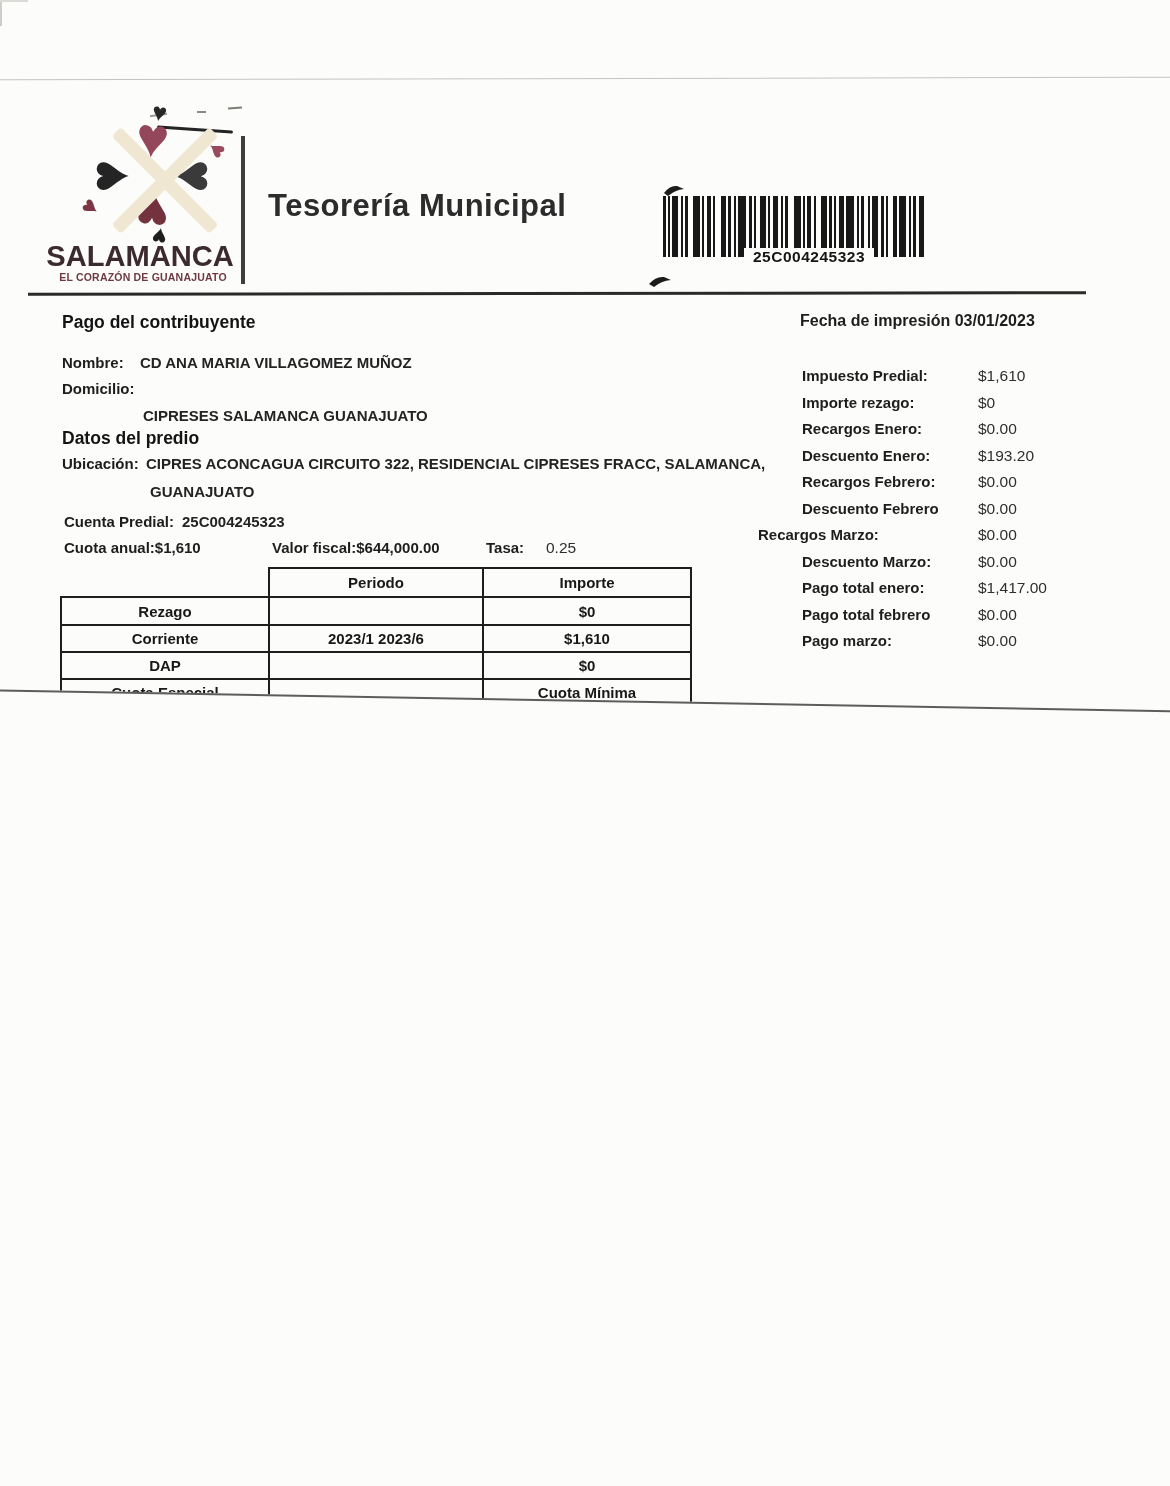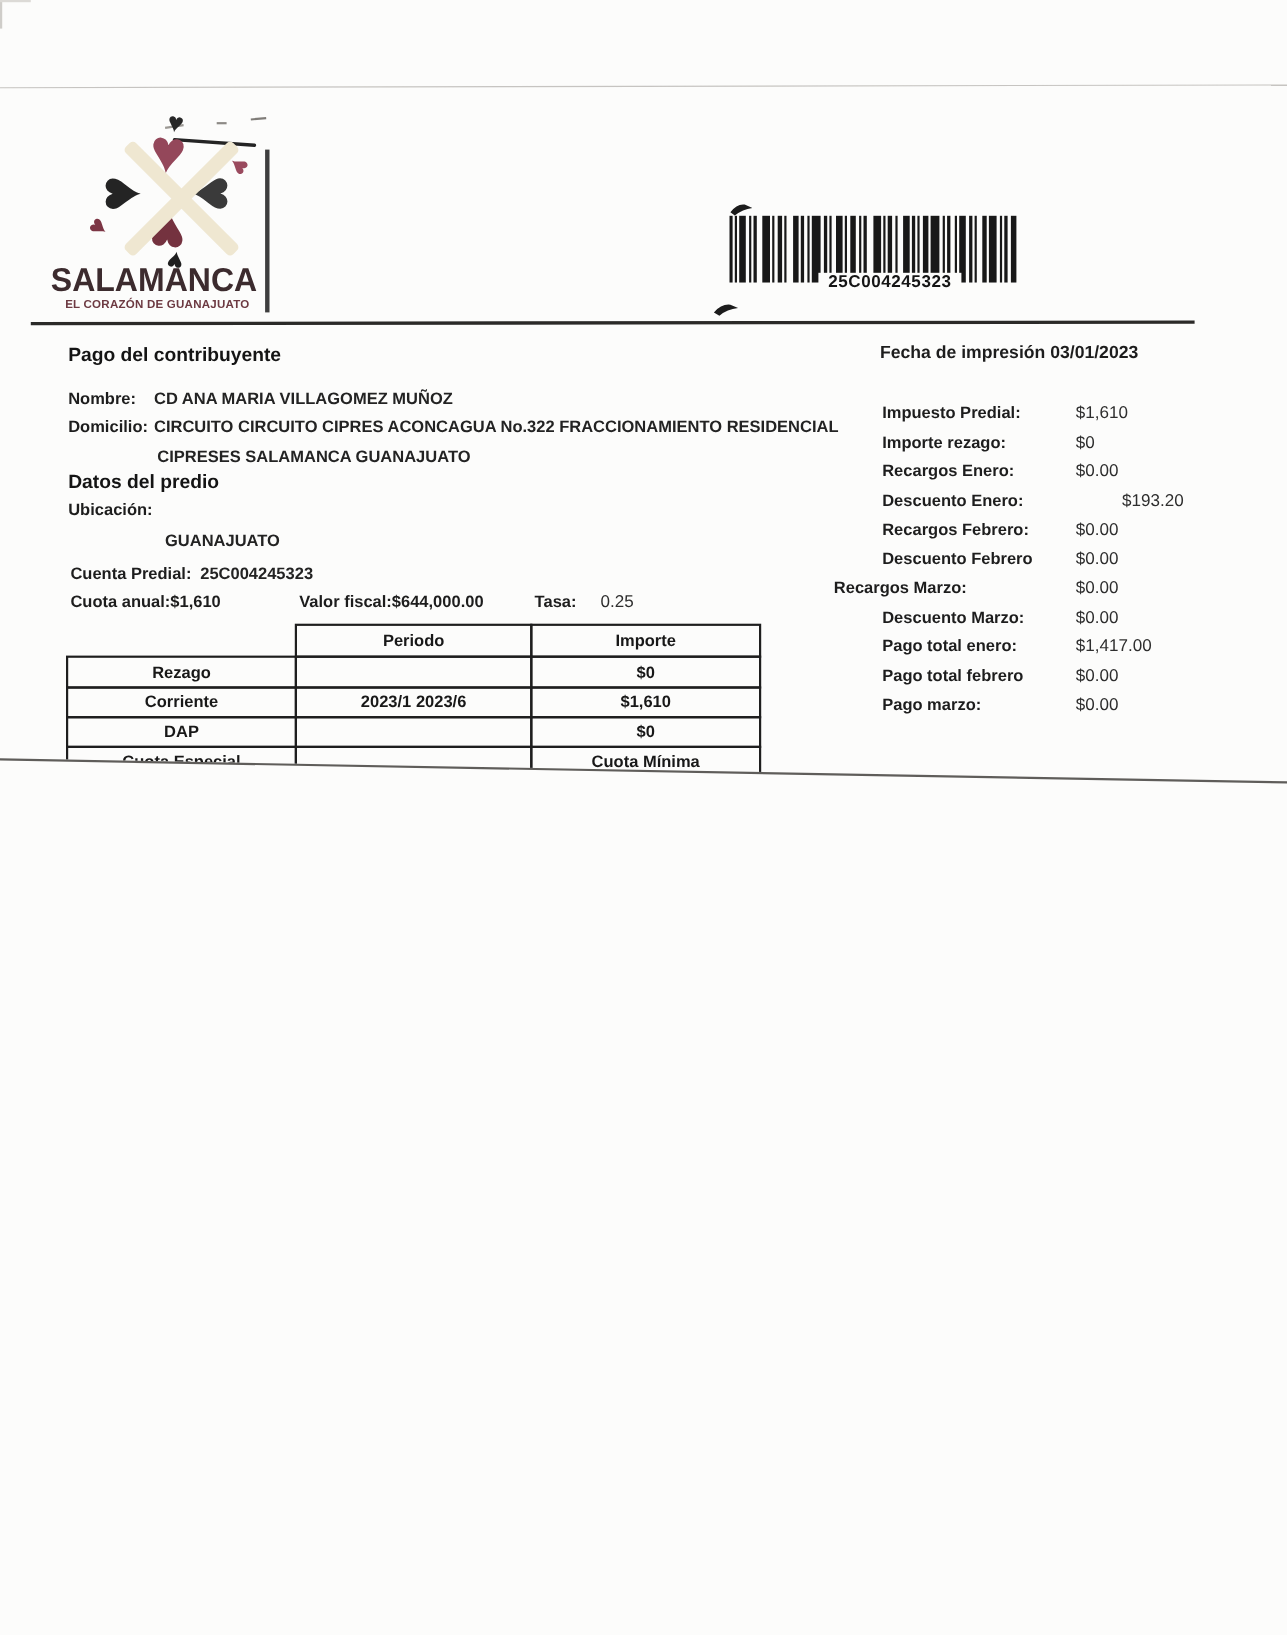--- a/index.html
+++ b/index.html
@@ -85,20 +85,21 @@
     <span class="heart h-sm h-tip-top">♥</span>
     <span class="heart h-sm h-tip-bottom">♥</span>
     <span class="heart h-sm h-tip-left">♥</span>
     <span class="heart h-sm h-tip-right">♥</span>
     <div class="logo-x-bar xb1"></div>
     <div class="logo-x-bar xb2"></div>
   </div>
   <div class="brand-name">SALAMANCA</div>
   <div class="brand-tagline">EL CORAZÓN DE GUANAJUATO</div>
   <div class="v-divider"></div>
+  <div class="dept-title">Tesorería Municipal</div>
 
   <div class="barcode" id="barcode">
       <div class="bar" style="width: 3px; flex: 0 0 auto;"></div>
       <div class="gap" style="width: 2px; flex: 0 0 auto;"></div>
       <div class="bar" style="width: 2px; flex: 0 0 auto;"></div>
       <div class="gap" style="width: 2px; flex: 0 0 auto;"></div>
       <div class="bar" style="width: 6px; flex: 0 0 auto;"></div>
       <div class="gap" style="width: 3px; flex: 0 0 auto;"></div>
       <div class="bar" style="width: 2px; flex: 0 0 auto;"></div>
       <div class="gap" style="width: 2px; flex: 0 0 auto;"></div>
@@ -189,44 +190,44 @@
 
   <div class="header-rule"></div>
 
   <div class="t sec-title" style="left:62px;top:312px;">Pago del contribuyente</div>
   <div class="t" style="left:800px;top:312px;font-size:16px;font-weight:800;">Fecha de impresión 03/01/2023</div>
 
   <div class="t" style="left:62px;top:354px;">Nombre:</div>
   <div class="t val" style="left:140px;top:354px;">CD ANA MARIA VILLAGOMEZ MUÑOZ</div>
 
   <div class="t" style="left:62px;top:380px;">Domicilio:</div>
-  <div class="t val" style="left:140px;top:380px;">CIRCUITO CIRCUITO CIPRES ACONCAGUA No.322 FRACCIONAMIENTO RESIDENCIAL</div>
   <div class="t val" style="left:143px;top:407px;">CIPRESES SALAMANCA GUANAJUATO</div>
 
   <div class="t sec-title" style="left:62px;top:428px;">Datos del predio</div>
   <div class="t" style="left:62px;top:455px;">Ubicación:</div>
+  <div class="t val" style="left:146px;top:455px;">CIPRES ACONCAGUA CIRCUITO 322, RESIDENCIAL CIPRESES FRACC, SALAMANCA,</div>
   <div class="t val" style="left:150px;top:483px;">GUANAJUATO</div>
 
   <div class="t" style="left:64px;top:513px;">Cuenta Predial:</div>
   <div class="t val" style="left:182px;top:513px;">25C004245323</div>
 
   <div class="t" style="left:64px;top:539px;">Cuota anual:$1,610</div>
   <div class="t" style="left:272px;top:539px;">Valor fiscal:$644,000.00</div>
   <div class="t" style="left:486px;top:539px;">Tasa:</div>
   <div class="t light" style="left:546px;top:539px;">0.25</div>
 
   <div>
     <div class="t" style="left:802px;top:367px;">Impuesto Predial:</div>
     <div class="t light" style="left:978px;top:367px;">$1,610</div>
     <div class="t" style="left:802px;top:394px;">Importe rezago:</div>
     <div class="t light" style="left:978px;top:394px;">$0</div>
     <div class="t" style="left:802px;top:420px;">Recargos Enero:</div>
     <div class="t light" style="left:978px;top:420px;">$0.00</div>
     <div class="t" style="left:802px;top:447px;">Descuento Enero:</div>
-    <div class="t light" style="left:978px;top:447px;margin-left:42px;">$193.20</div>
+    <div class="t light" style="left:978px;top:447px;">$193.20</div>
     <div class="t" style="left:802px;top:473px;">Recargos Febrero:</div>
     <div class="t light" style="left:978px;top:473px;">$0.00</div>
     <div class="t" style="left:802px;top:500px;">Descuento Febrero</div>
     <div class="t light" style="left:978px;top:500px;">$0.00</div>
     <div class="t" style="left:758px;top:526px;">Recargos Marzo:</div>
     <div class="t light" style="left:978px;top:526px;">$0.00</div>
     <div class="t" style="left:802px;top:553px;">Descuento Marzo:</div>
     <div class="t light" style="left:978px;top:553px;">$0.00</div>
     <div class="t" style="left:802px;top:579px;">Pago total enero:</div>
     <div class="t light" style="left:978px;top:579px;">$1,417.00</div>

